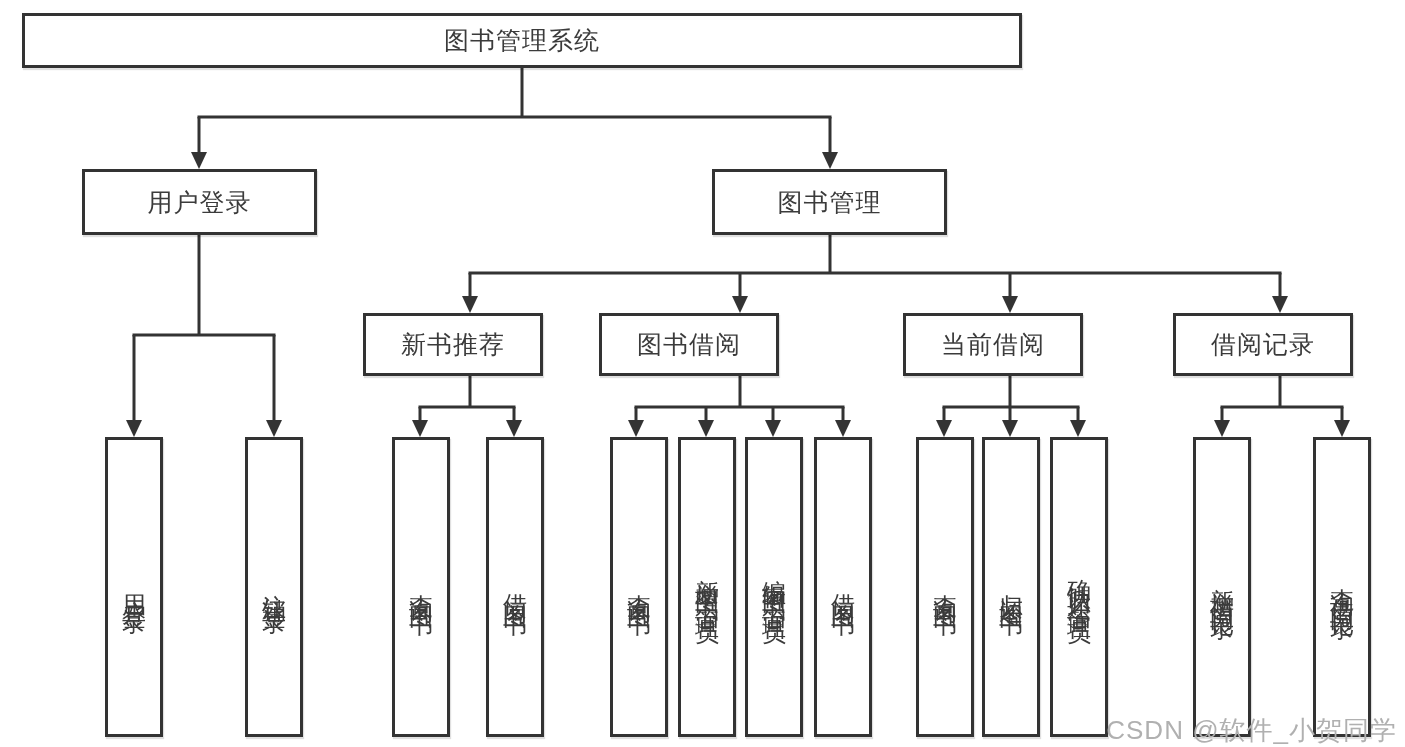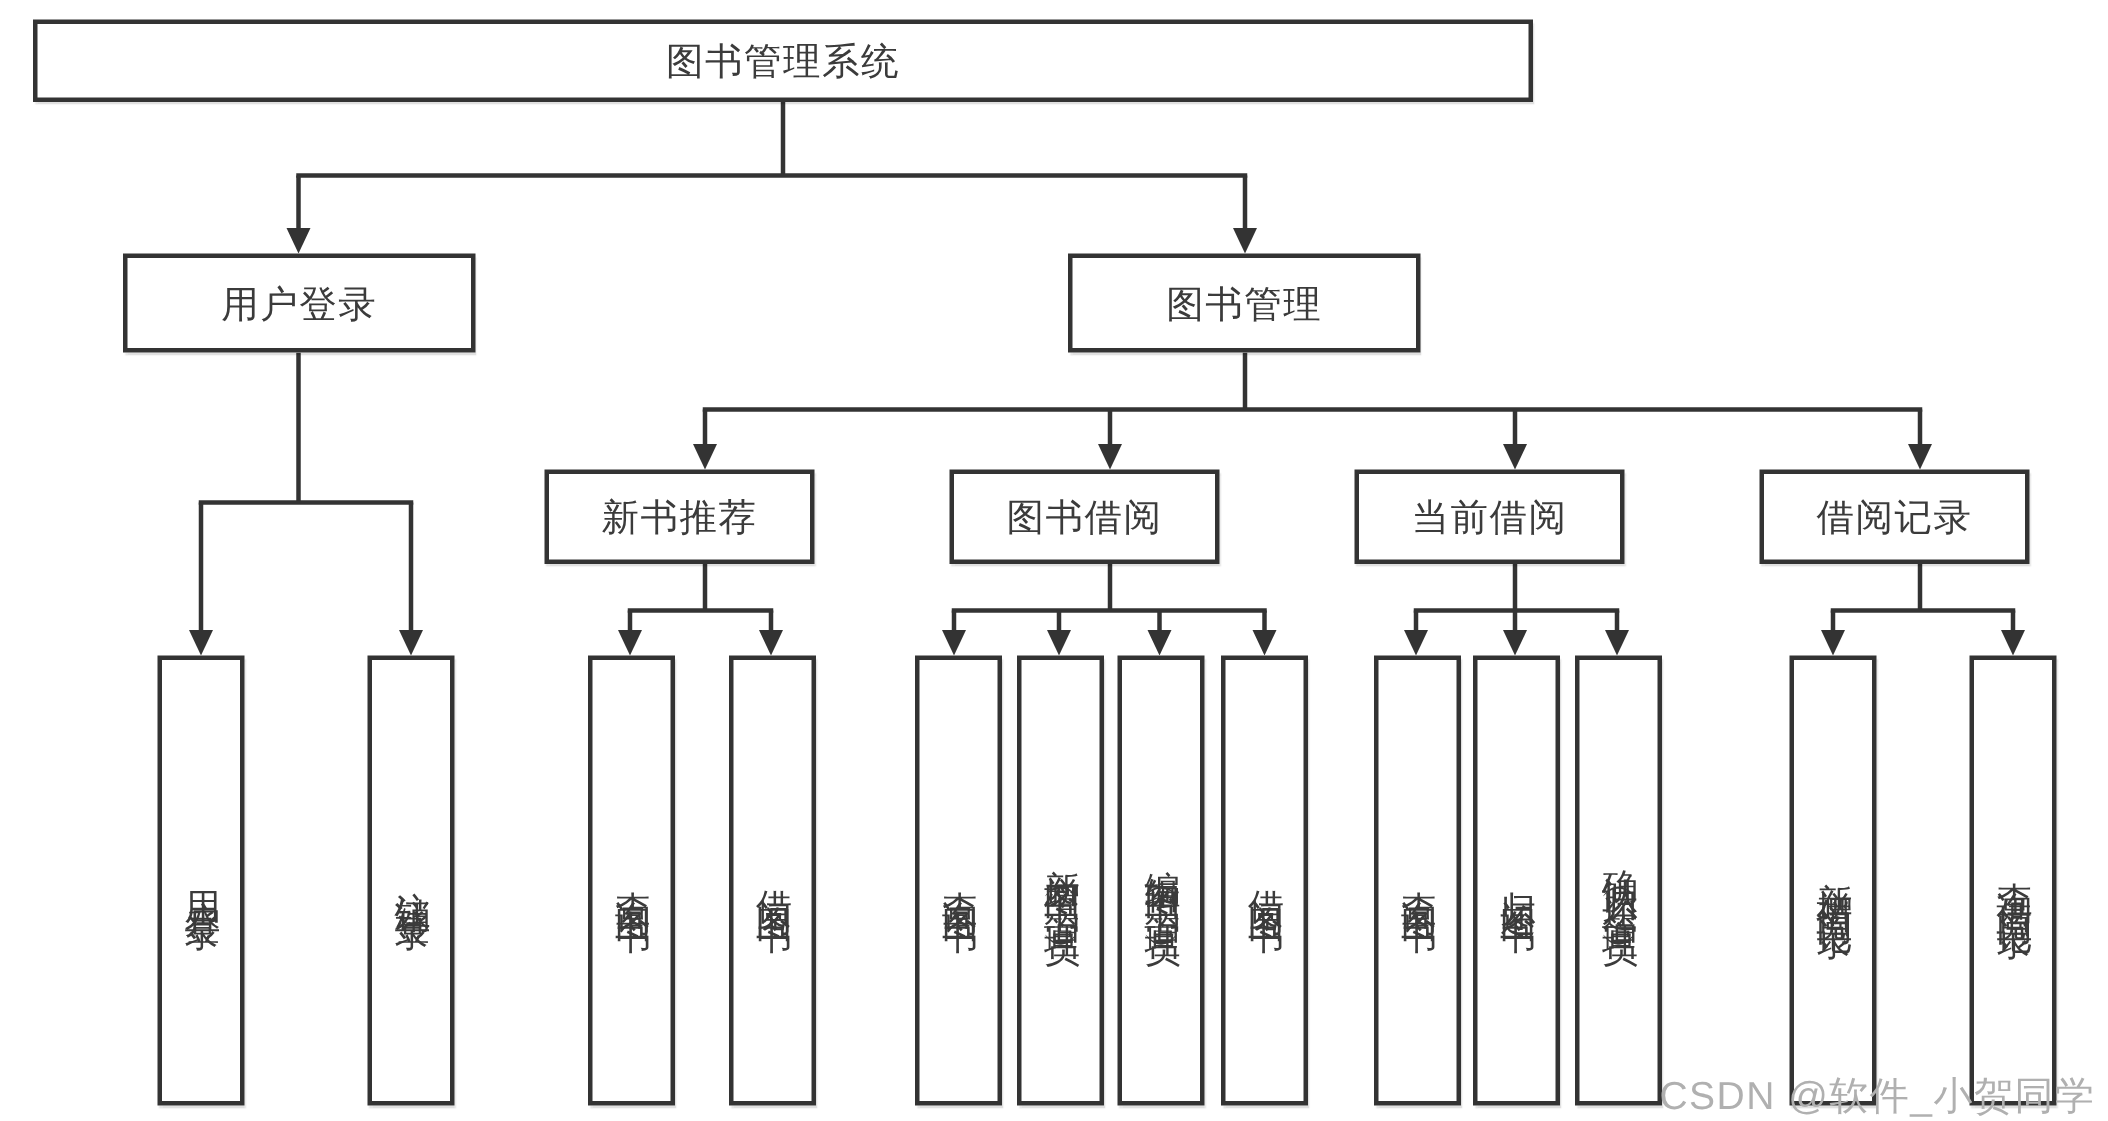--- a/index.html
+++ b/index.html
@@ -144,21 +144,21 @@
   <div class="node hbox lvl2" style="left:82px">
     <span>用户登录</span>
   </div>
   <div class="node hbox lvl2" style="left:712px">
     <span>图书管理</span>
   </div>
 
   <div class="node hbox lvl3" style="left:363px">
     <span>新书推荐</span>
   </div>
-  <div class="node hbox lvl3" style="left:633px">
+  <div class="node hbox lvl3" style="left:599px">
     <span>图书借阅</span>
   </div>
   <div class="node hbox lvl3" style="left:1173px">
     <span>借阅记录</span>
   </div>
   <div class="node hbox lvl3" style="left:903px">
     <span>当前借阅</span>
   </div>
 
   <div class="node vbox" style="left:105px">

